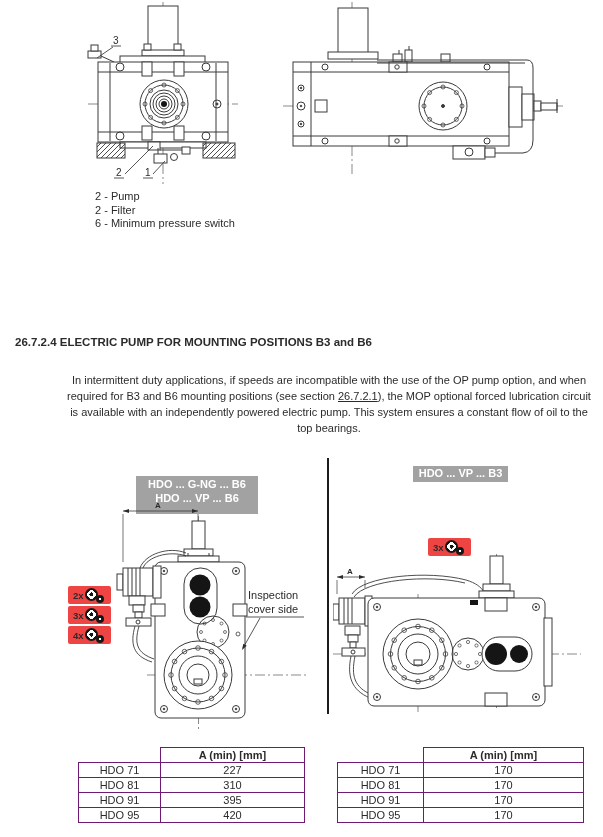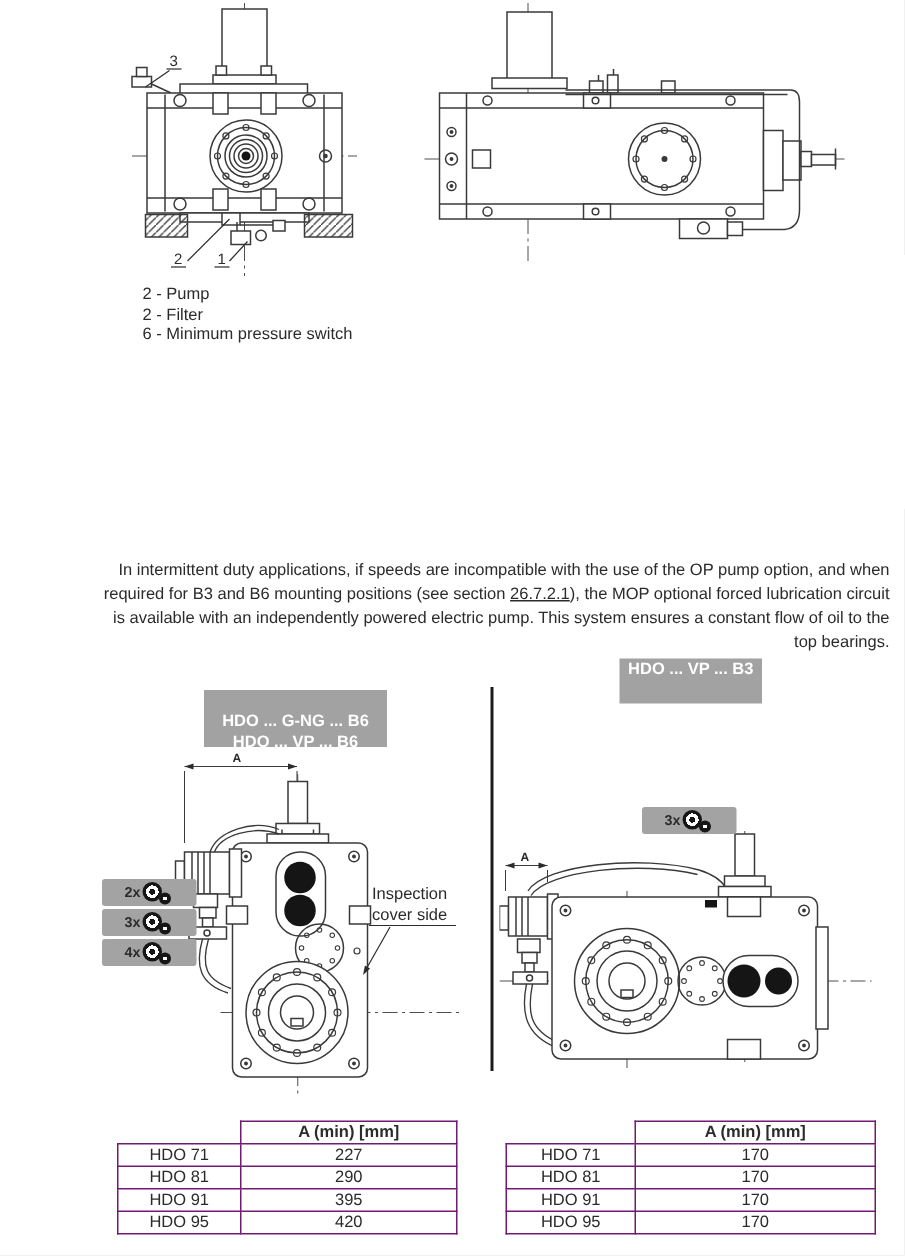--- a/index.html
+++ b/index.html
@@ -4,27 +4,27 @@
 <style>
   html,body{margin:0;padding:0;background:#e8e8e8}
   .page{position:relative;width:603px;height:837px;background:#ffffff;overflow:hidden;
         font-family:"Liberation Sans",sans-serif;color:#2b2b2b}
   .abs{position:absolute}
   svg{display:block}
   svg text{font-family:"Liberation Sans",sans-serif;fill:#2b2b2b}
   .legend{font-size:11px;line-height:13.5px}
   .note{font-size:11px}
   .heading{font-size:11.5px;font-weight:bold;white-space:nowrap}
-  .para{font-size:11px;line-height:16px;width:528px;text-align:right}
+  .para{font-size:11px;line-height:16px;width:528px;text-align:center}
   .seclink{text-decoration:underline;cursor:pointer}
   .fig-header{background:#a2a2a2;color:#ffffff;font-weight:bold;font-size:11px;
               text-align:center;box-sizing:border-box}
   .fig-header .l{line-height:14px}
   .divider{background:#1c1c1c}
-  .badge{display:flex;align-items:center;background:#a3a3a3;height:18px;padding:0 15px;
+  .badge{display:flex;align-items:center;background:#ef4444;height:18px;padding:0 5px;
          border-radius:2px;box-sizing:border-box}
   .badge .lbl{font-size:9.5px;font-weight:bold;margin-right:1px}
   .pump-icon{position:relative;width:21px;height:17px;display:inline-block}
   .pump-icon .g1{position:absolute;left:0;top:1px;width:13px;height:13px;border-radius:50%;
       background:radial-gradient(circle,#161616 0 2px,#ffffff 2px 4.2px,#161616 4.2px 6.5px)}
   .pump-icon .g2{position:absolute;left:11px;top:8px;width:8px;height:8px;border-radius:50%;
       background:radial-gradient(circle,#ffffff 0 1.3px,#161616 1.3px 4px)}
   table.spec{position:absolute;border-collapse:collapse;font-size:11px;color:#2b2b2b;table-layout:fixed}
   table.spec td,table.spec th{border:1px solid #701a75;text-align:center;height:14px;
       padding:0;line-height:13px;overflow:hidden}
@@ -158,27 +158,28 @@
       <rect x="204" y="148" width="10" height="9" fill="#fff"></rect>
     </g>
   </svg>
 
   <div class="abs legend" style="left:95px;top:190px">
     <div>2 - Pump</div>
     <div>2 - Filter</div>
     <div>6 - Minimum pressure switch</div>
   </div>
 
+  <div class="abs heading" style="left:15px;top:336px">26.7.2.4 ELECTRIC PUMP FOR MOUNTING POSITIONS B3 and B6</div>
   <div class="abs para" style="left:65px;top:372px"><span>In intermittent duty applications, if speeds are incompatible with the use of the OP pump option, and when required for B3 and B6 mounting positions (see section </span><span class="seclink">26.7.2.1</span><span>), the MOP optional forced lubrication circuit is available with an independently powered electric pump. This system ensures a constant flow of oil to the top bearings.</span></div>
 
-  <div class="abs fig-header" style="left:136px;top:460px;width:122px;height:38px;padding-top:14px">
+  <div class="abs fig-header" style="left:136px;top:476px;width:122px;height:38px;padding-top:1px">
     <div class="l">HDO ... G-NG ... B6</div>
     <div class="l">HDO ... VP ... B6</div>
   </div>
-  <div class="abs fig-header" style="left:413px;top:439px;width:95px;height:30px;line-height:15px">HDO ... VP ... B3</div>
+  <div class="abs fig-header" style="left:413px;top:466px;width:95px;height:16px;line-height:15px">HDO ... VP ... B3</div>
   <div class="abs divider" style="left:327px;top:458px;width:2px;height:256px"></div>
 
   <svg class="abs" style="left:55px;top:498px" width="265" height="235" viewBox="0 0 265 235">
     <g stroke="#3a3a3a" fill="none" stroke-width="1">
       <path d="M143.5 18 V233" stroke-dasharray="10 3 2 3" stroke-width="0.6"></path>
       <path d="M92 177 H252" stroke-dasharray="10 3 2 3" stroke-width="0.6"></path>
       <line x1="68" y1="13" x2="143" y2="13" stroke-width="0.8"></line>
       <polygon points="68,13 74,11 74,15" fill="#2b2b2b" stroke="none"></polygon>
       <polygon points="143,13 137,11 137,15" fill="#2b2b2b" stroke="none"></polygon>
       <path d="M68 16 V64 M143 16 V23" stroke-width="0.7"></path>
@@ -364,21 +365,21 @@
       <tr>
         <td class="blank"></td>
         <th>A (min) [mm]</th>
       </tr>
       <tr>
         <td class="model">HDO 71</td>
         <td>227</td>
       </tr>
       <tr>
         <td class="model">HDO 81</td>
-        <td>290</td>
+        <td>310</td>
       </tr>
       <tr>
         <td class="model">HDO 91</td>
         <td>395</td>
       </tr>
       <tr>
         <td class="model">HDO 95</td>
         <td>420</td>
       </tr>
     </tbody>

